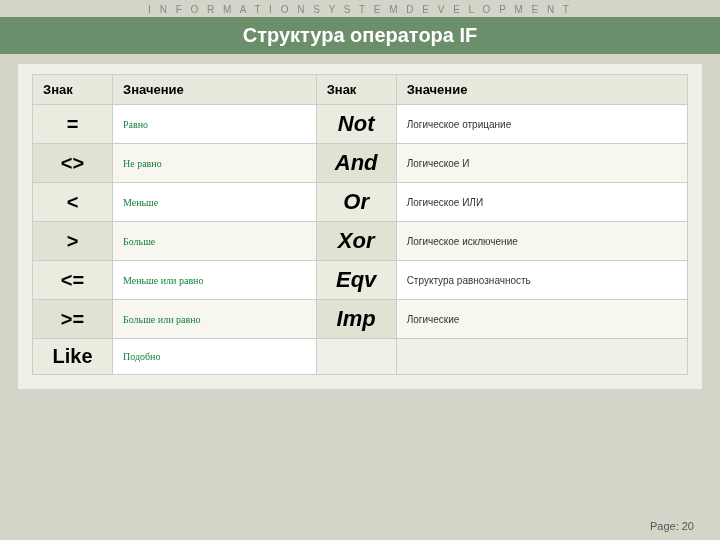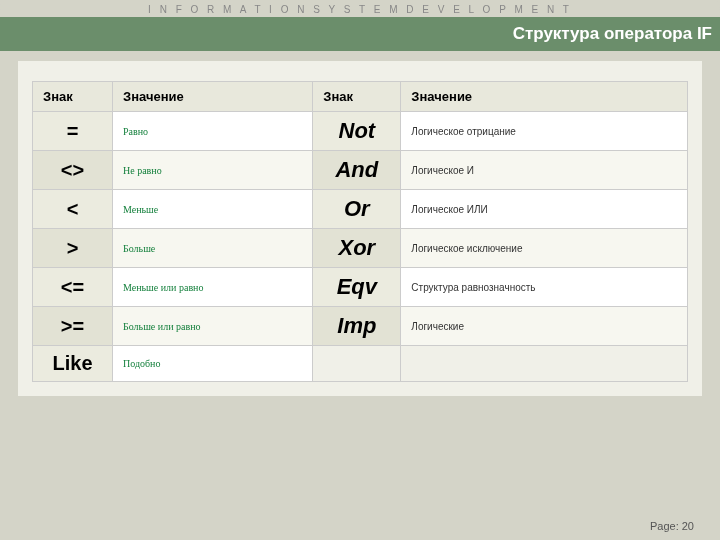--- a/index.html
+++ b/index.html
@@ -20,44 +20,43 @@
       letter-spacing: 3px;
       font-size: 10px;
       color: #888;
       font-weight: normal;
       border-radius: 8px;
     }
 
     .title-bar {
       background: #6b8e6b;
       color: white;
-      text-align: right;
+      text-align: center;
       padding: 7px 8px;
-      font-size: 17px;
+      font-size: 20px;
       font-weight: bold;
     }
 
     .content {
       background: #f0f0e8;
       margin: 10px 18px 10px 18px;
       padding: 10px 14px 14px 14px;
     }
 
     .page-title {
       font-size: 20px;
       color: #333;
       margin-bottom: 10px;
       font-weight: normal;
     }
 
     table {
       width: 100%;
       border-collapse: collapse;
       background: white;
-      margin-top: 10px;
     }
 
     th {
       background: #e8e8dc;
       font-weight: bold;
       font-size: 13px;
       padding: 7px 10px;
       border: 1px solid #ccc;
       text-align: left;
     }
@@ -76,21 +75,21 @@
       background: #ebebdf;
     }
 
     .col-znachenie {
       font-size: 10px;
       color: #15803d;
       font-family: Liberation Serif, serif;
     }
 
     .col-znak-logic {
-      width: 88px;
+      width: 80px;
       text-align: center;
       font-weight: bold;
       font-size: 22px;
       font-style: italic;
       background: #ebebdf;
     }
 
     .col-znachenie-logic {
       font-size: 10px;
       color: #333;

